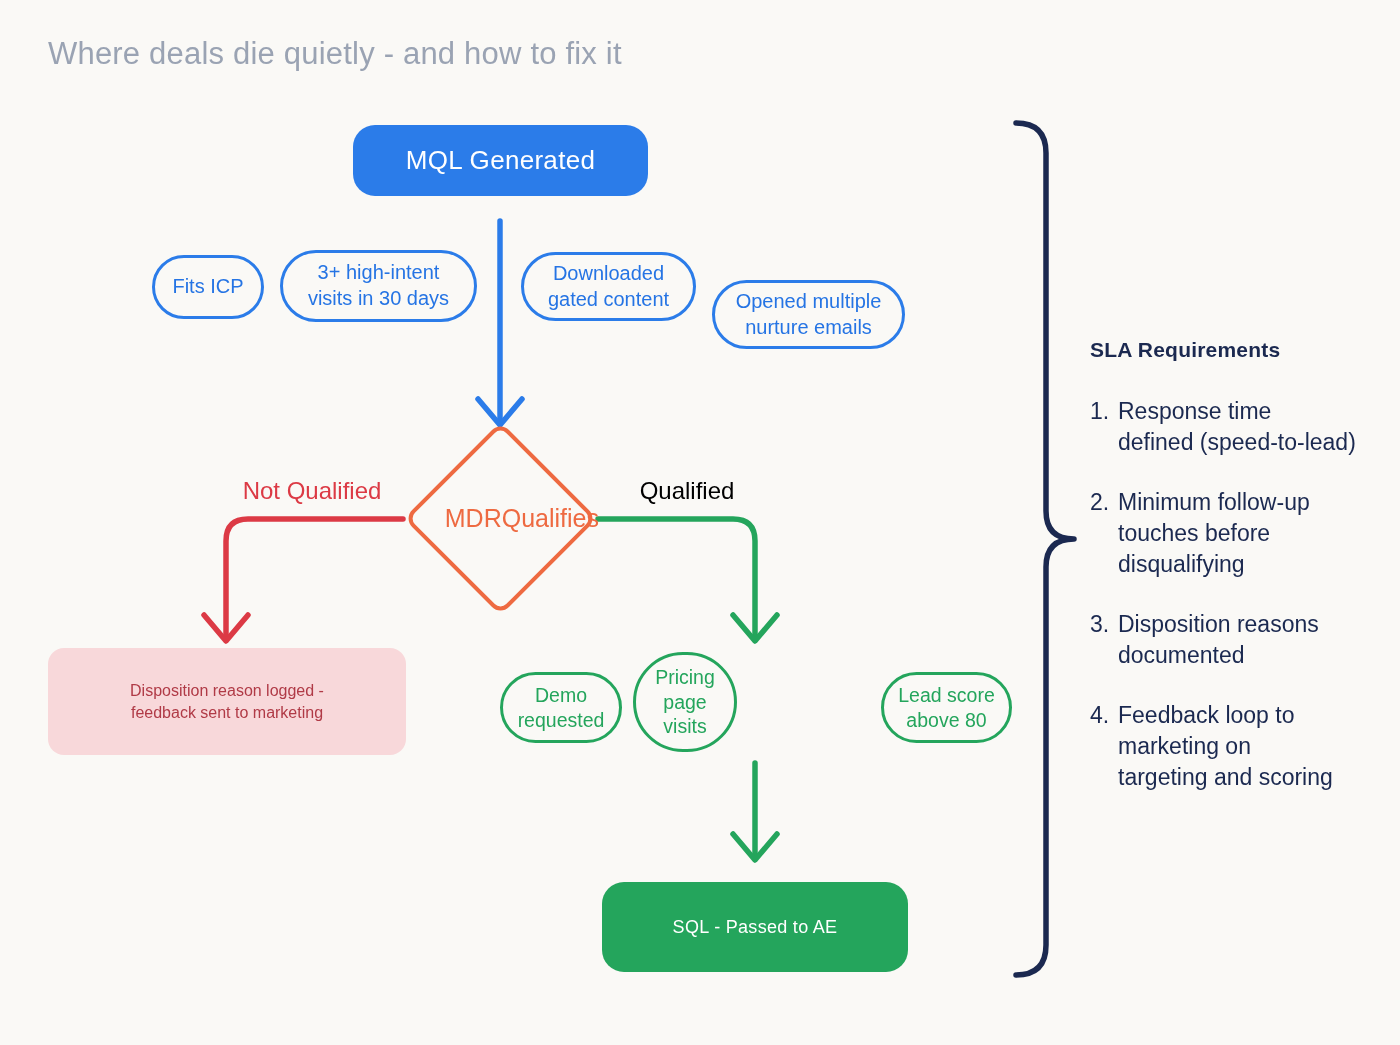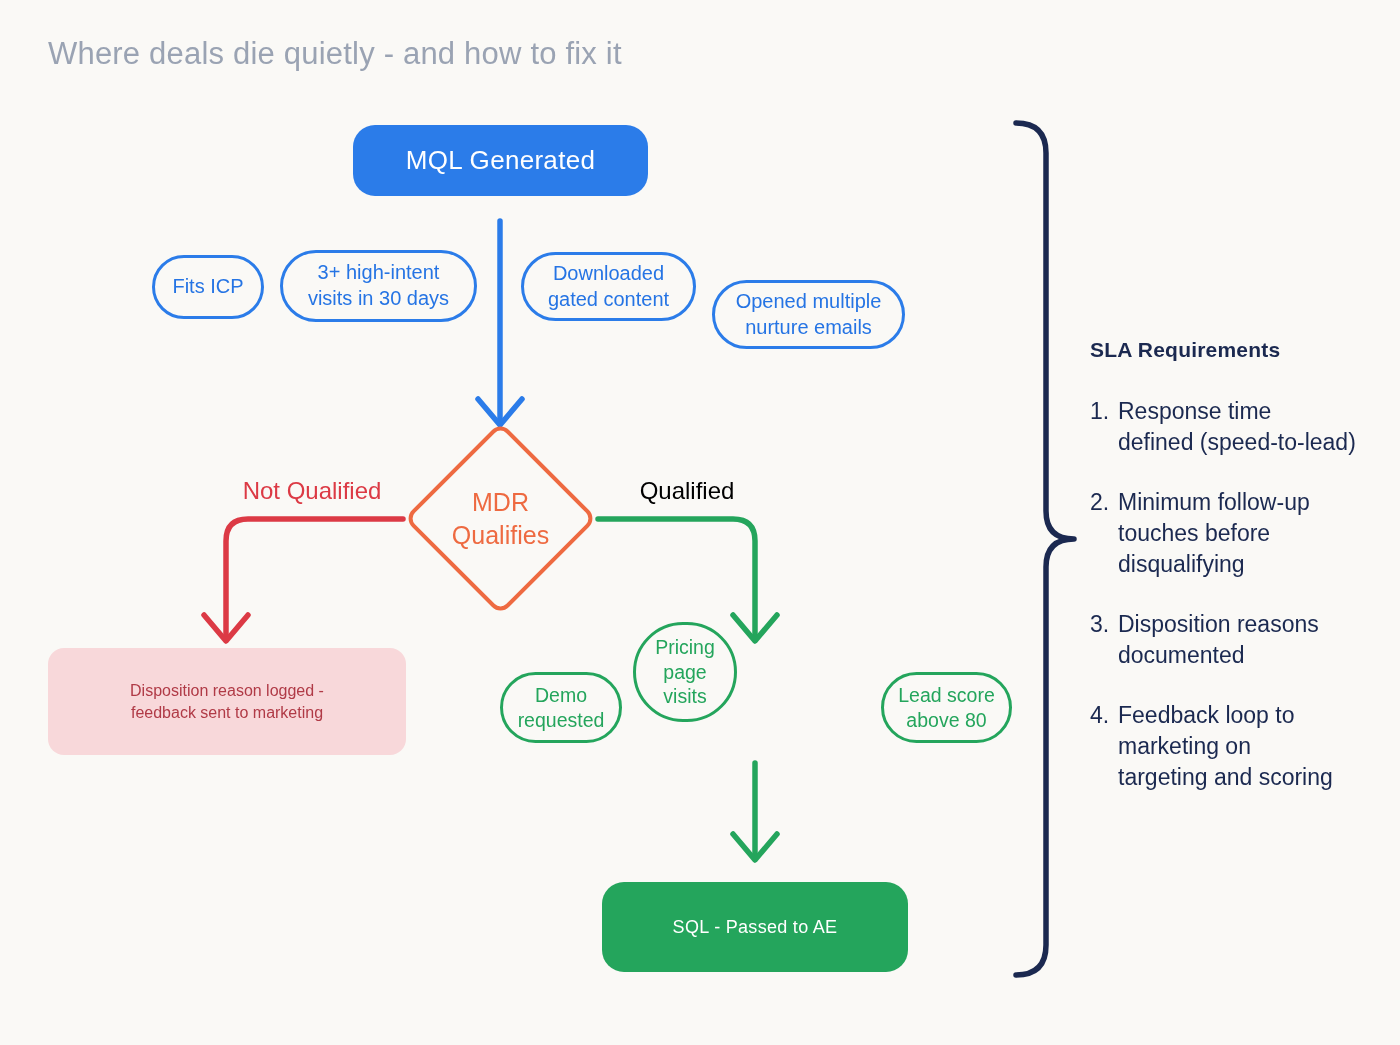--- a/index.html
+++ b/index.html
@@ -30,21 +30,21 @@
   .end-box{left:602px;top:882px;width:306px;height:90px;background:var(--green);
     border-radius:22px;color:#fff;font-size:18px;font-weight:500;letter-spacing:.3px;}
 
   .pill{border-radius:999px;line-height:1.28;font-weight:400;}
   .pill.blue{border:3.5px solid var(--blue);color:#2574e4;font-size:20px;}
   .pill.green{border:3.5px solid var(--green);color:var(--green);font-size:19.5px;}
 
   .diamond-shape{position:absolute;left:432px;top:450px;width:137px;height:137px;
     border:4px solid var(--orange);border-radius:12px;transform:rotate(45deg);}
   .diamond-label{left:402px;top:450px;width:197px;height:137px;color:var(--orange);
-    font-size:25px;font-weight:500;line-height:1.3;flex-direction:column;}
+    font-size:25px;font-weight:500;line-height:1.3;flex-direction:row;justify-content:flex-end;}
 
   .branch-label{position:absolute;font-size:24px;font-weight:500;text-align:center;}
   .branch-no{left:200px;top:477px;width:224px;color:var(--red);}
   .branch-yes{left:575px;top:477px;width:224px;color:#000000;}
 
   .disposition-box{left:48px;top:648px;width:358px;height:107px;background:var(--pink-bg);
     border-radius:16px;color:var(--pink-text);font-size:16px;font-weight:400;line-height:1.33;}
 
   .sla{position:absolute;left:1090px;top:338px;width:305px;color:var(--navy);}
   .sla-heading{font-size:21px;font-weight:700;margin-bottom:34px;letter-spacing:.2px;}
@@ -88,21 +88,21 @@
   </div>
 
   <div class="branch-label branch-no">Not Qualified</div>
   <div class="branch-label branch-yes">Qualified</div>
 
   <div class="node disposition-box">Disposition reason logged -
 feedback sent to marketing</div>
 
   <div class="node pill green" style="left:500px;top:672px;width:122px;height:71px;">Demo
 requested</div>
-  <div class="node pill green" style="left:633px;top:622px;width:104px;height:100px;">Pricing
+  <div class="node pill green" style="left:633px;top:652px;width:104px;height:100px;">Pricing
 page
 visits</div>
   <div class="node pill green" style="left:881px;top:672px;width:131px;height:71px;">Lead score
 above 80</div>
 
   <div class="node end-box">SQL - Passed to AE</div>
 
   <div class="sla">
     <div class="sla-heading">SLA Requirements</div>
     <div class="sla-item">

